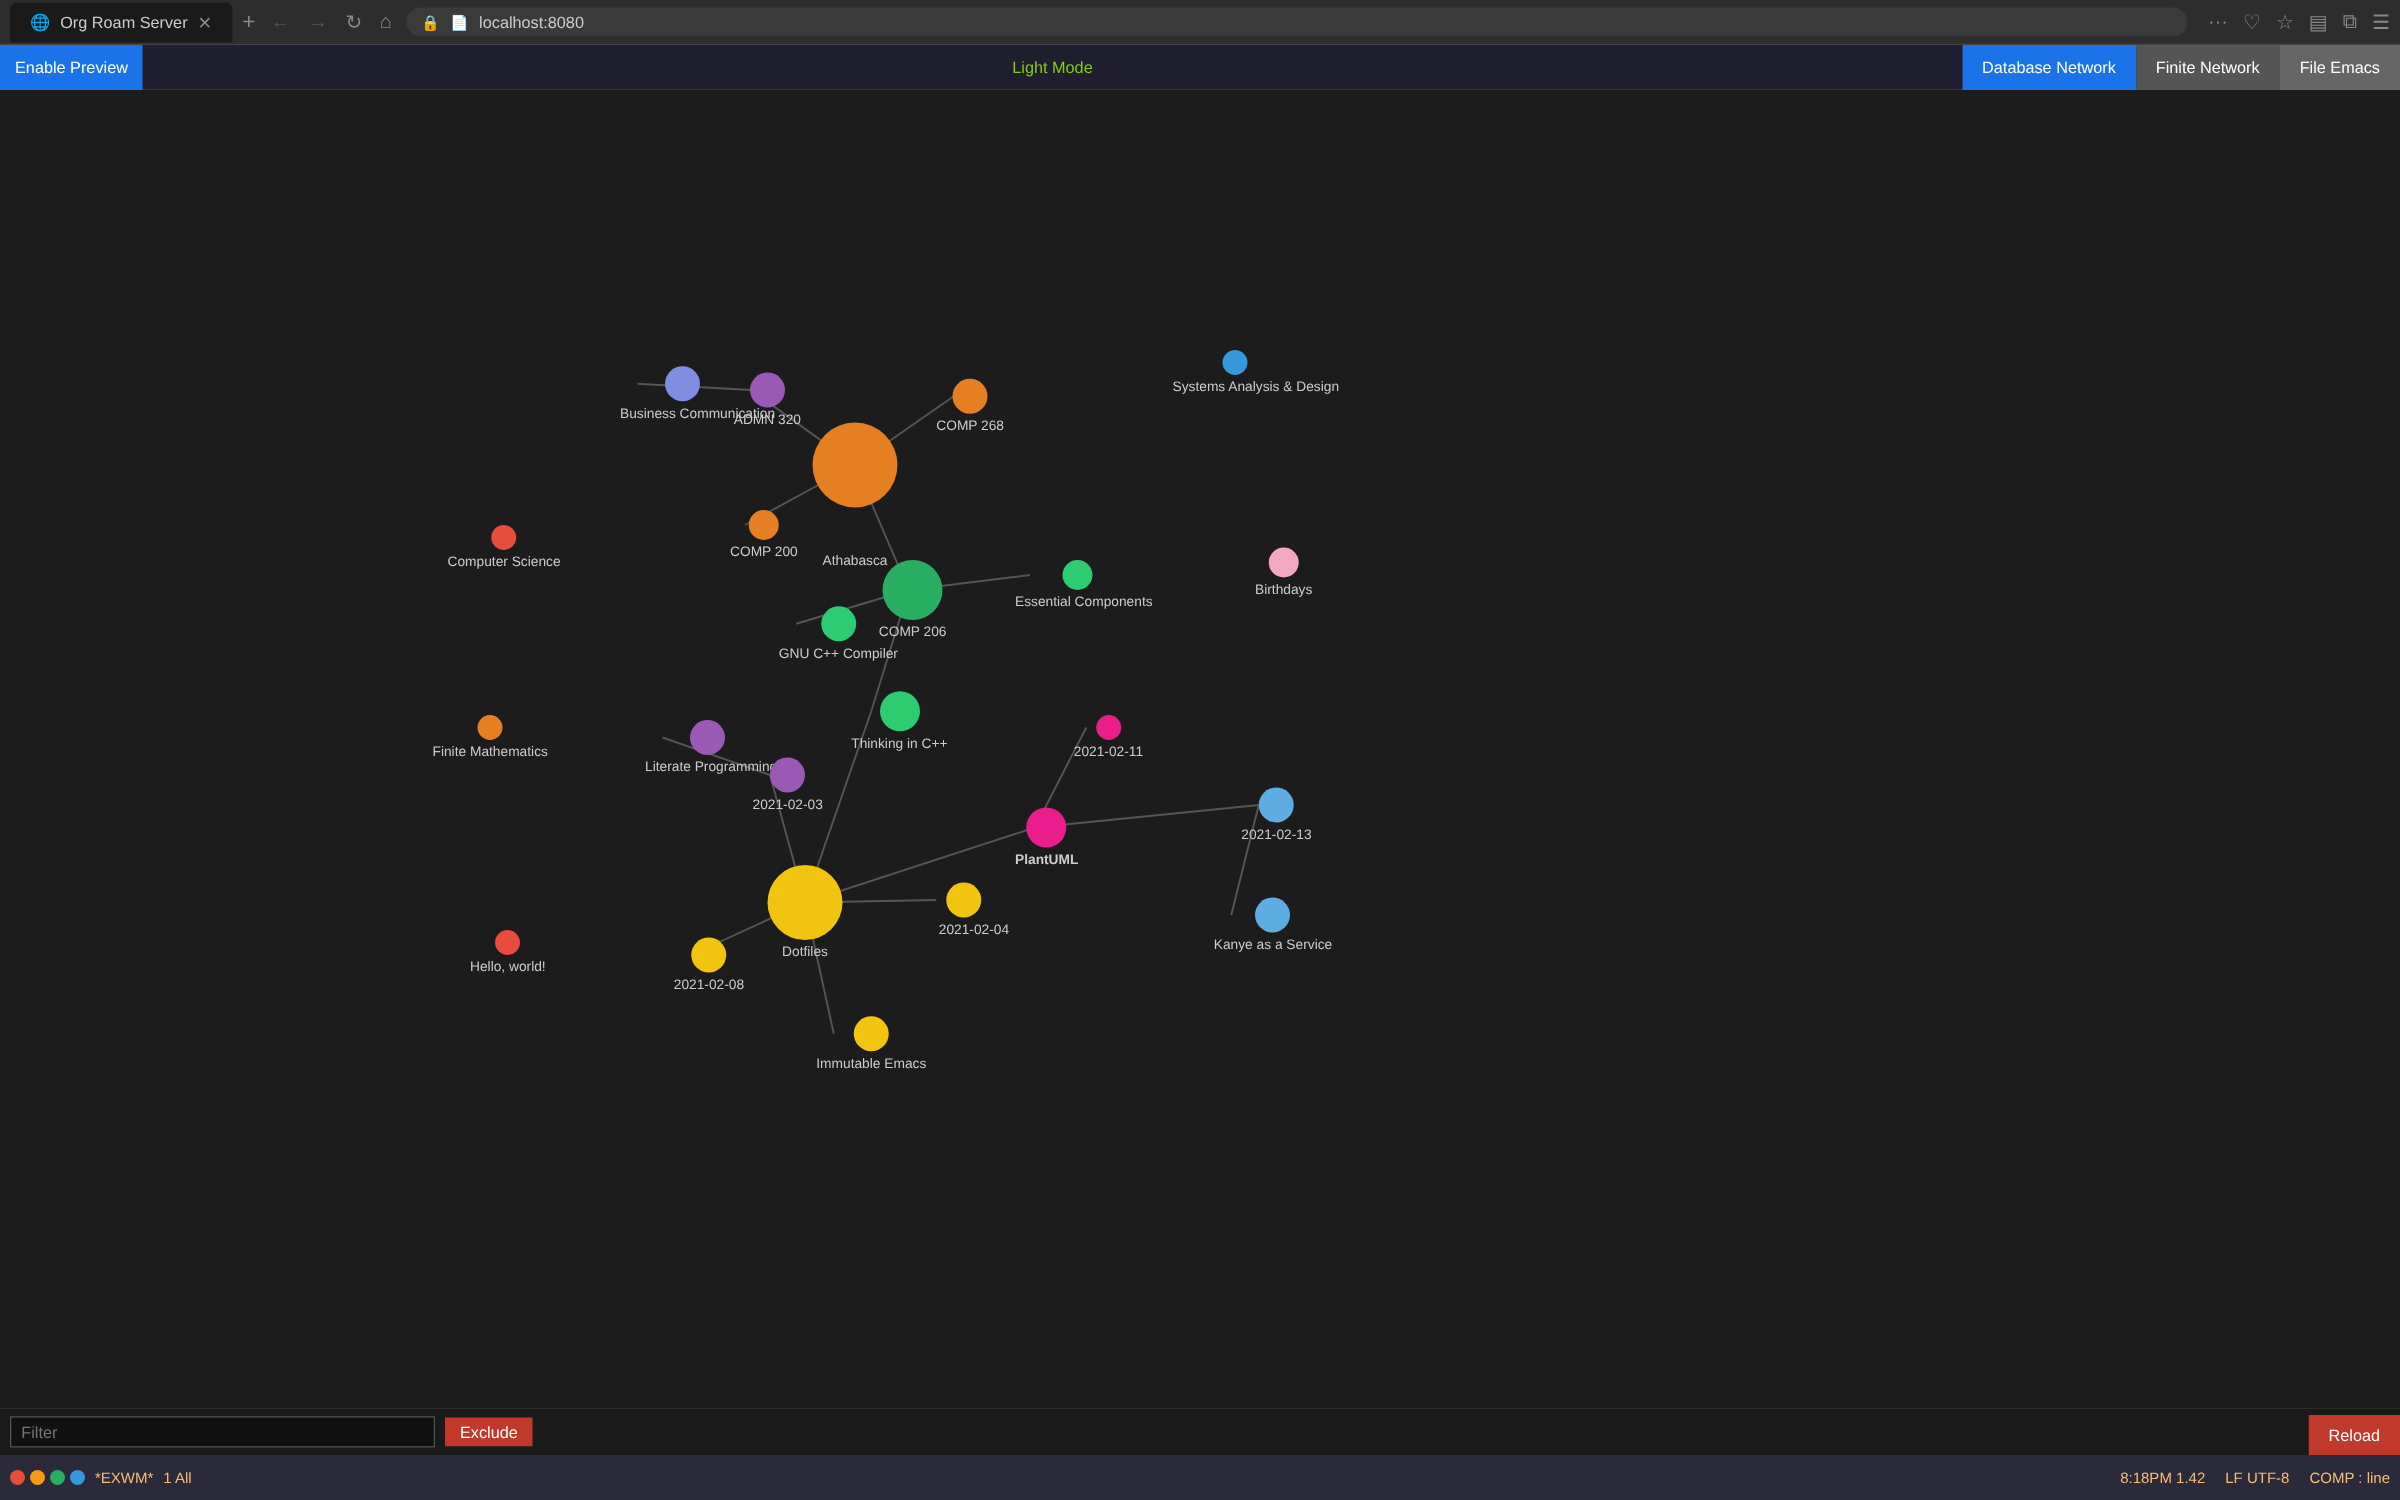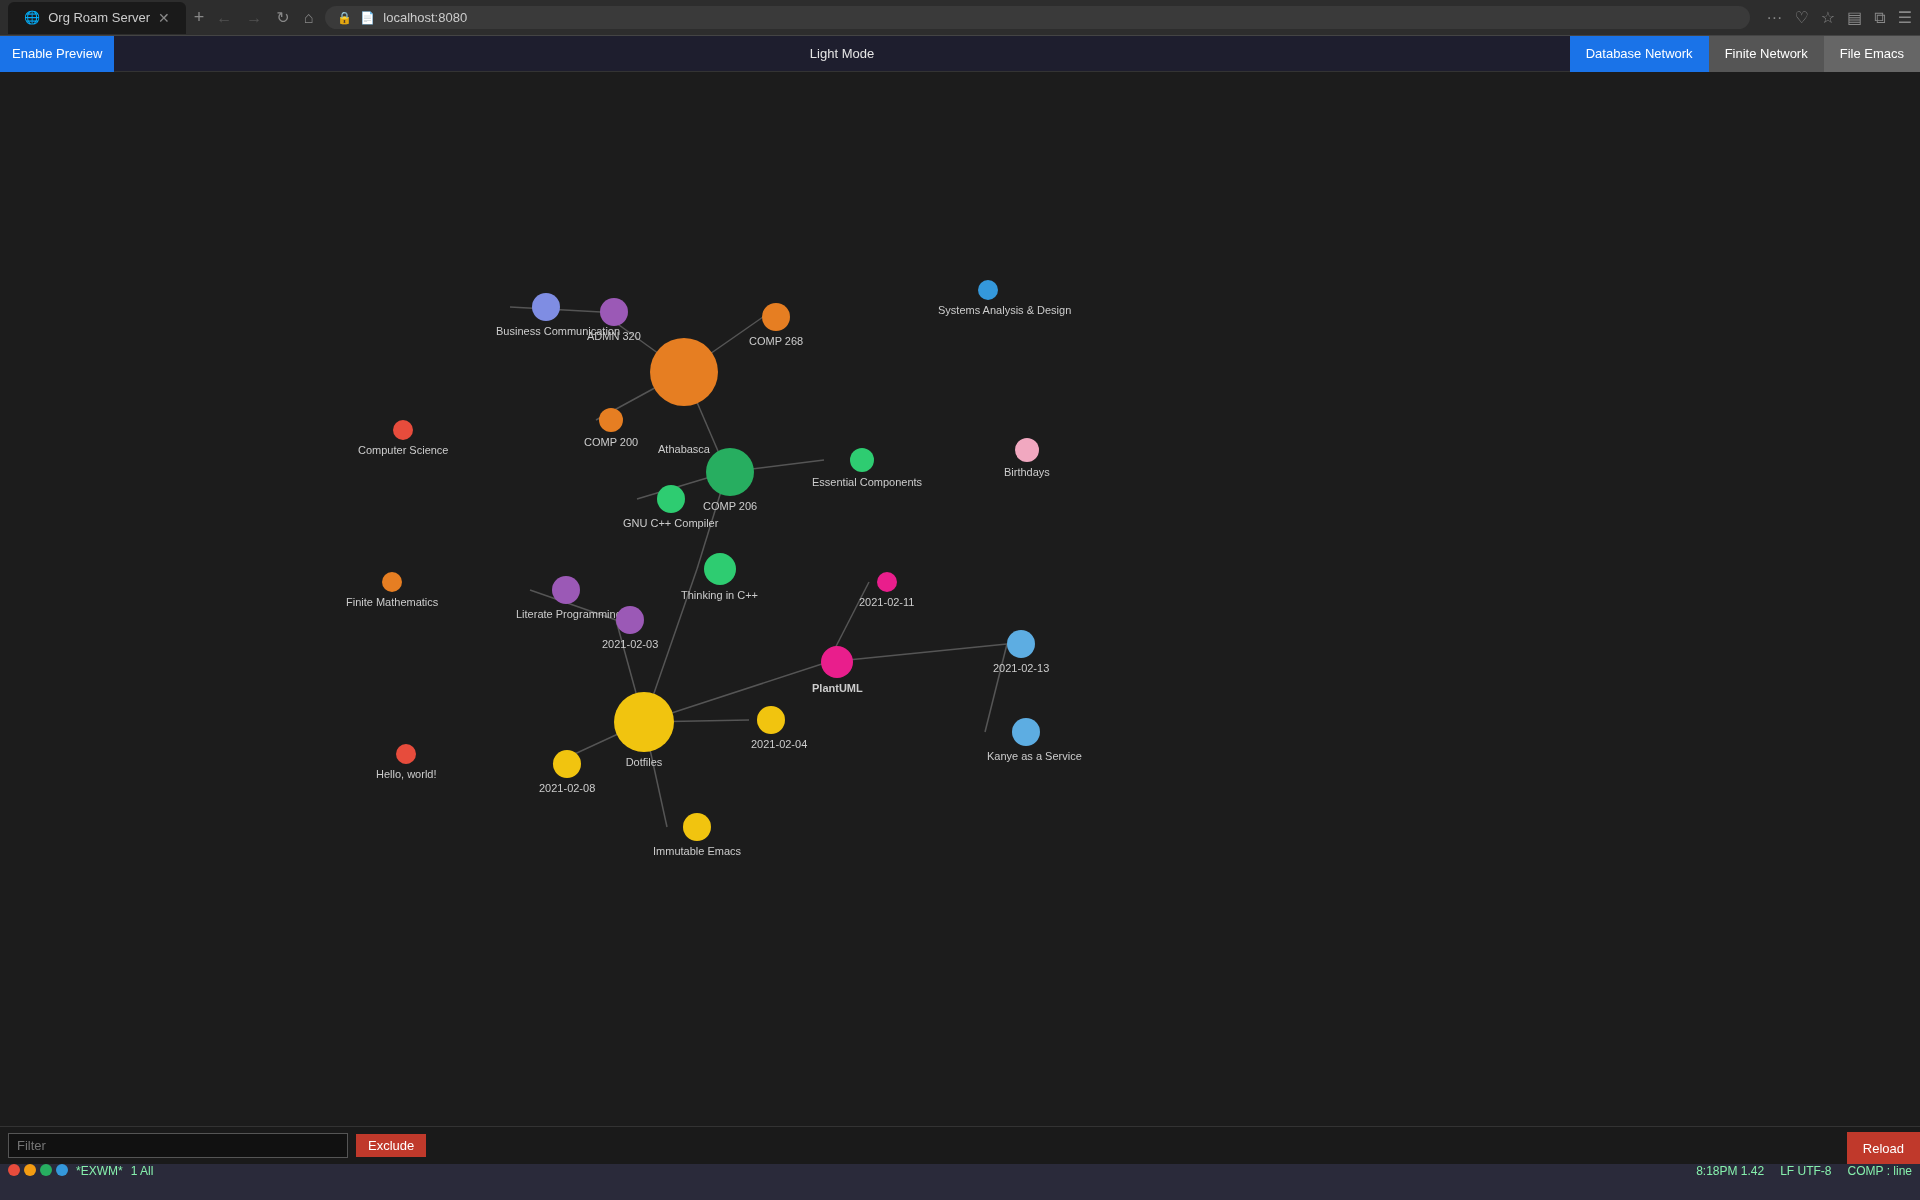--- a/index.html
+++ b/index.html
@@ -14,21 +14,21 @@
     .ctrl-btn { color: #888; font-size: 16px; cursor: pointer; padding: 4px; }
     .ctrl-btn.disabled { opacity: 0.4; }
     .address-bar { flex: 1; background: #3a3a3a; border-radius: 20px; padding: 4px 12px; display: flex; align-items: center; gap: 8px; font-size: 13px; color: #ccc; }
     .address-icon { color: #888; font-size: 12px; }
     .browser-right { display: flex; align-items: center; gap: 12px; color: #888; font-size: 16px; margin-left: 8px; }
 
     
     .app-bar { background: #1e1e2e; height: 36px; display: flex; align-items: center; border-bottom: 1px solid #333; }
     .btn-enable-preview { background: #1a73e8; color: white; padding: 6px 12px; height: 36px; border: none; cursor: pointer; font-size: 13px; font-weight: 500; }
     .app-bar-center { flex: 1; display: flex; align-items: center; justify-content: center; }
-    .light-mode-btn { background: transparent; color: #e5e5e5; border: none; cursor: pointer; font-size: 13px; }
+    .light-mode-btn { background: transparent; color: #84cc16; border: none; cursor: pointer; font-size: 13px; }
     .app-bar-right { display: flex; align-items: center; }
     .nav-btn { height: 36px; padding: 0 16px; border: none; cursor: pointer; font-size: 13px; font-weight: 500; color: white; }
     .nav-btn.active { background: #1a73e8; }
     .nav-btn.secondary { background: #555; }
     .nav-btn.tertiary { background: #666; }
 
     
     .main-canvas { position: relative; width: 1920px; height: 1060px; background: #1c1c1c; overflow: hidden; }
 
     
@@ -39,21 +39,21 @@
     
     .edges-svg { position: absolute; top: 0; left: 0; width: 100%; height: 100%; pointer-events: none; }
 
     
     .bottom-bar { position: fixed; bottom: 36px; left: 0; right: 0; background: #1a1a1a; padding: 6px 8px; display: flex; align-items: center; gap: 8px; border-top: 1px solid #333; }
     .filter-input { flex: 1; max-width: 340px; background: #111; border: 1px solid #555; color: #f9a8d4; padding: 4px 8px; font-size: 13px; }
     .exclude-btn { background: #c0392b; color: white; border: none; padding: 4px 12px; cursor: pointer; font-size: 13px; }
     .reload-btn { position: fixed; bottom: 36px; right: 0; background: #c0392b; color: white; border: none; padding: 4px 16px; cursor: pointer; font-size: 13px; height: 32px; }
 
     
-    .status-bar { position: fixed; bottom: 0; left: 0; right: 0; height: 36px; background: #2a2a3a; display: flex; align-items: flex-start; padding: 0 8px; gap: 8px; font-size: 12px; color: #86efac; }
+    .status-bar { position: fixed; bottom: 0; left: 0; right: 0; height: 36px; background: #2a2a3a; display: flex; align-items: center; padding: 0 8px; gap: 8px; font-size: 12px; color: #fdba74; }
     .status-circles { display: flex; gap: 4px; }
     .status-dot { width: 12px; height: 12px; border-radius: 50%; }
     .status-right { margin-left: auto; display: flex; gap: 16px; }
   </style>
 </head>
 <body>
 
 <div class="browser-top">
   <div class="browser-tab">
     <span>🌐</span>
@@ -197,21 +197,21 @@
       <div class="node" style="left: 812px; top: 574px; font-weight: bold;">
         <div class="node-circle" style="width: 32px; height: 32px; background: rgb(233, 30, 140);"></div>
         <div class="node-label" style="max-width: 100px;">PlantUML</div>
       </div>
       <div class="node" style="left: 993px; top: 558px;">
         <div class="node-circle" style="width: 28px; height: 28px; background: rgb(93, 173, 226);"></div>
         <div class="node-label" style="max-width: 100px;">2021-02-13</div>
       </div>
       <div class="node" style="left: 971px; top: 646px;">
         <div class="node-circle" style="width: 28px; height: 28px; background: rgb(93, 173, 226);"></div>
-        <div class="node-label" style="max-width: 100px; margin-left: 16px;">Kanye as a Service</div>
+        <div class="node-label" style="max-width: 100px;">Kanye as a Service</div>
       </div>
       <div class="node" style="left: 376px; top: 672px;">
         <div class="node-circle" style="width: 20px; height: 20px; background: rgb(231, 76, 60);"></div>
         <div class="node-label" style="max-width: 100px;">Hello, world!</div>
       </div>
       <div class="node" style="left: 653px; top: 741px;">
         <div class="node-circle" style="width: 28px; height: 28px; background: rgb(241, 196, 15);"></div>
         <div class="node-label" style="max-width: 100px;">Immutable Emacs</div>
       </div>
     </div>

